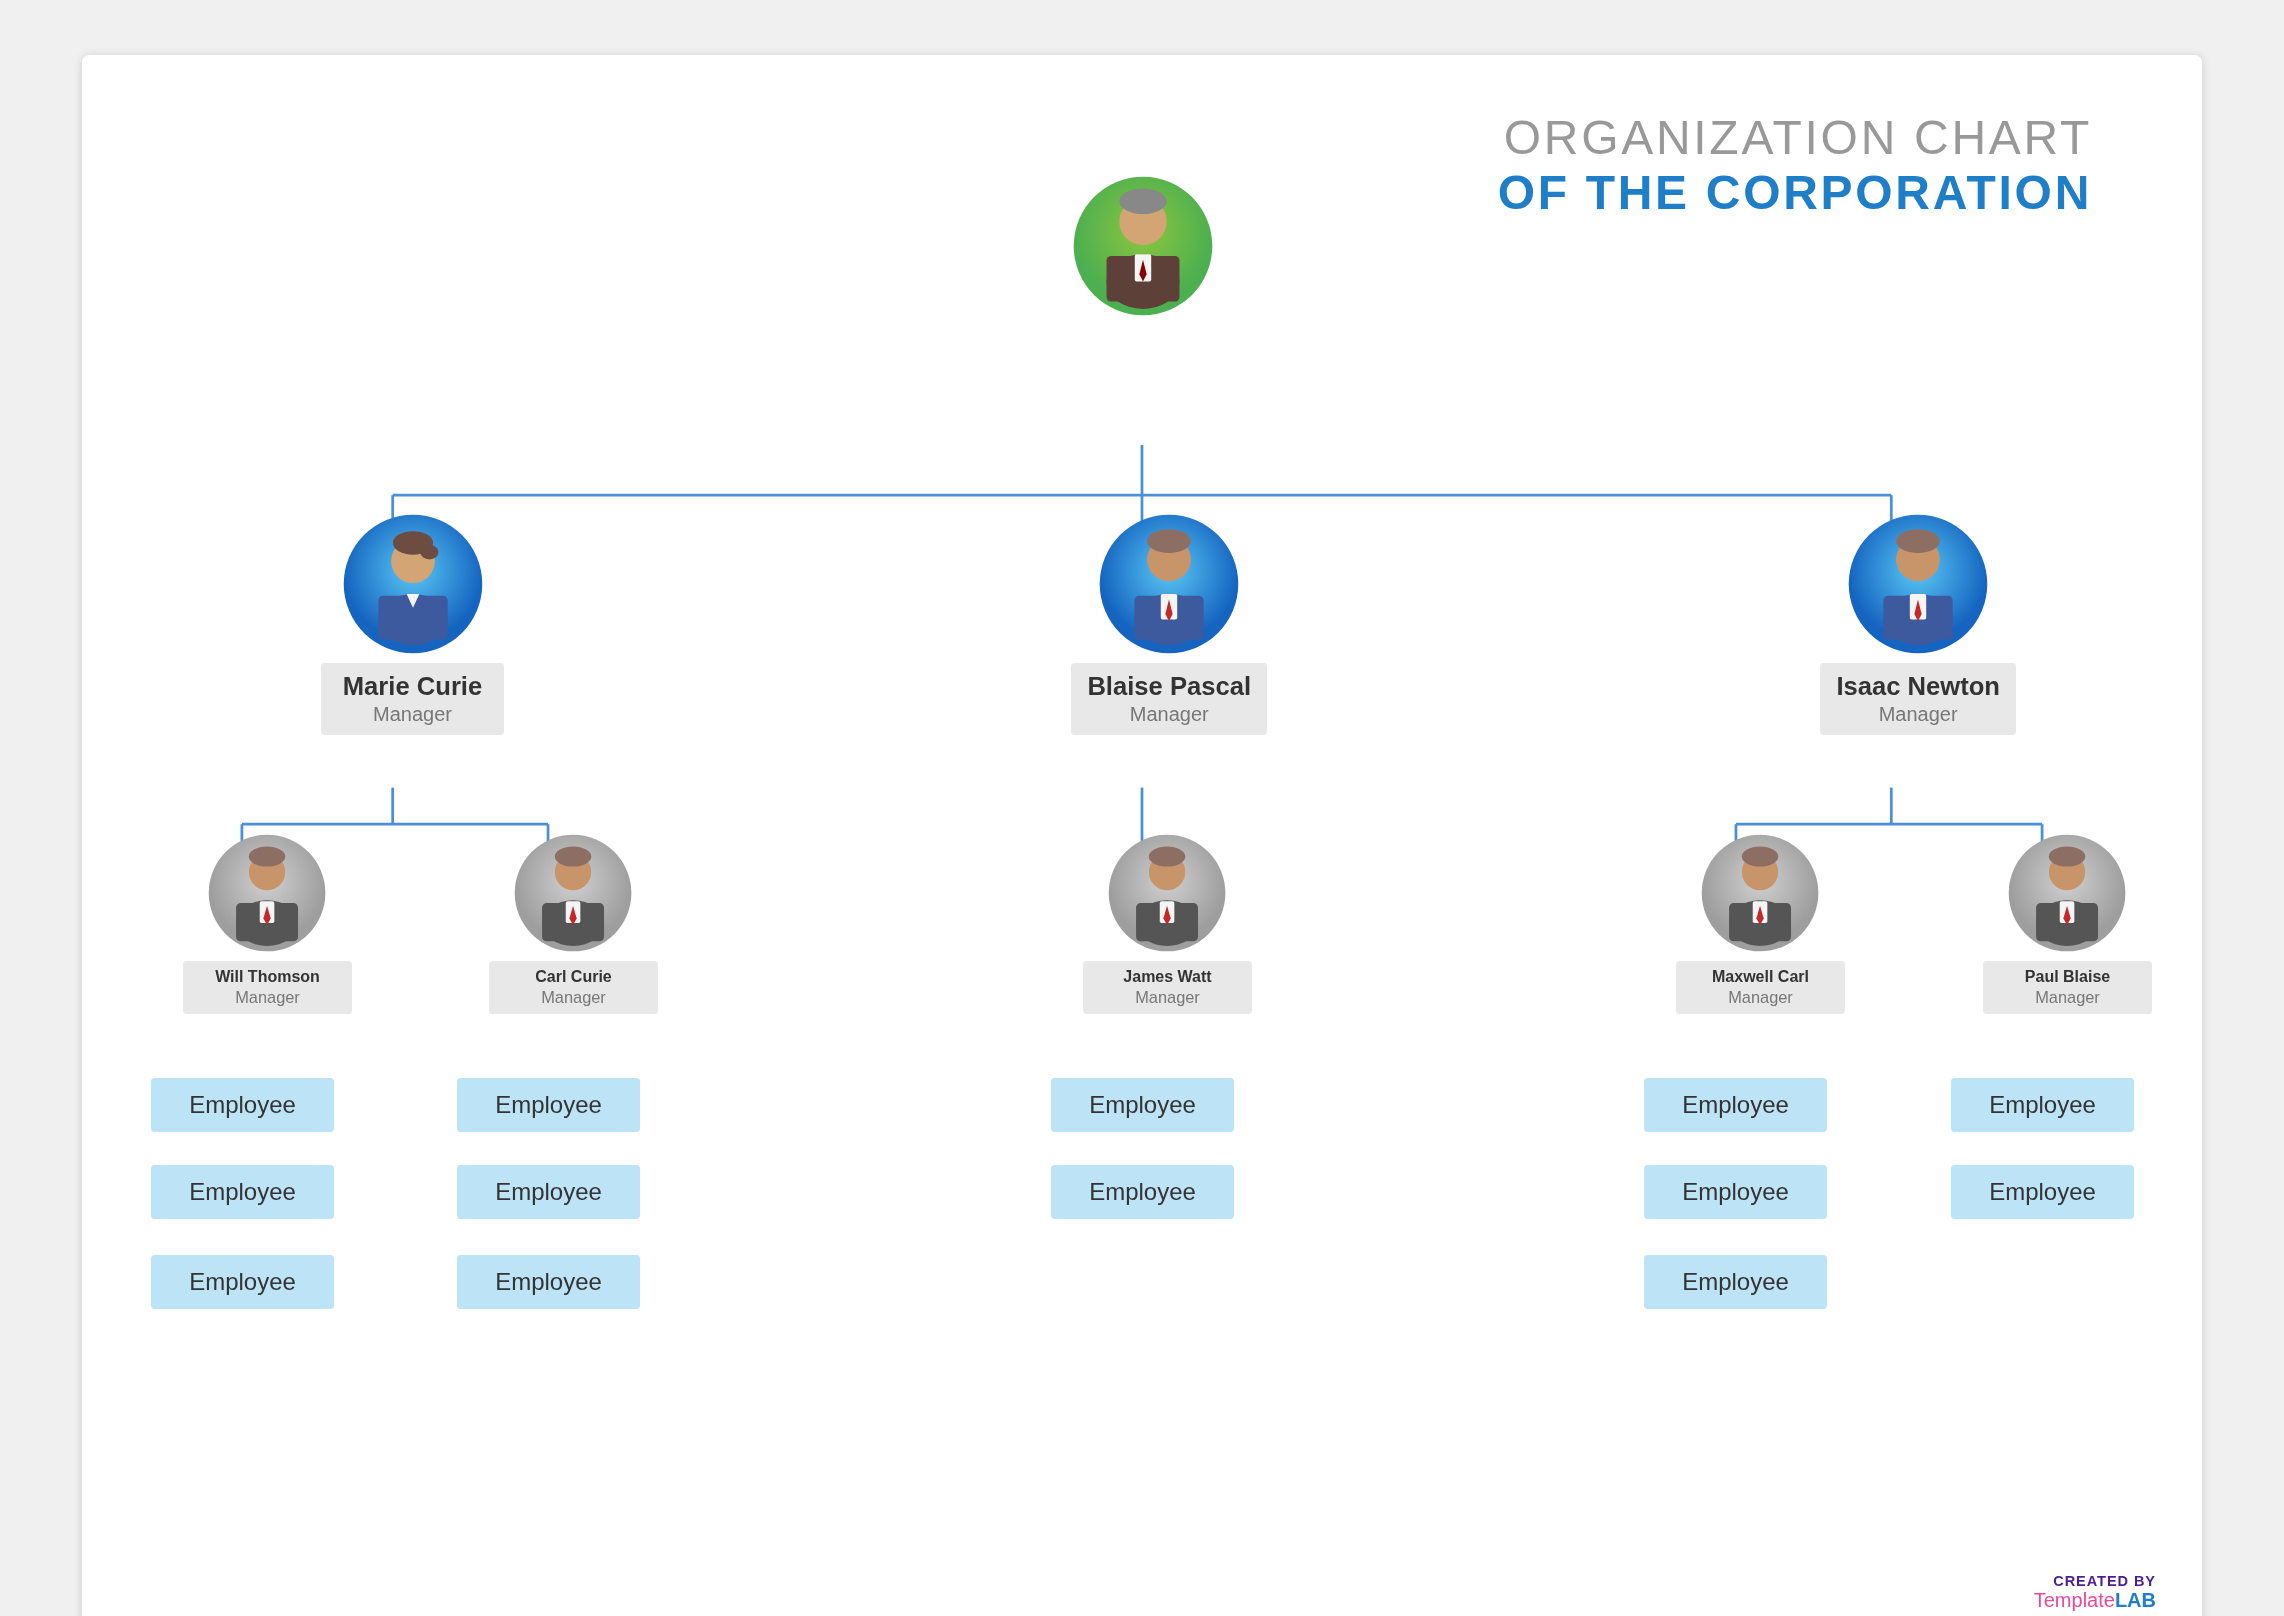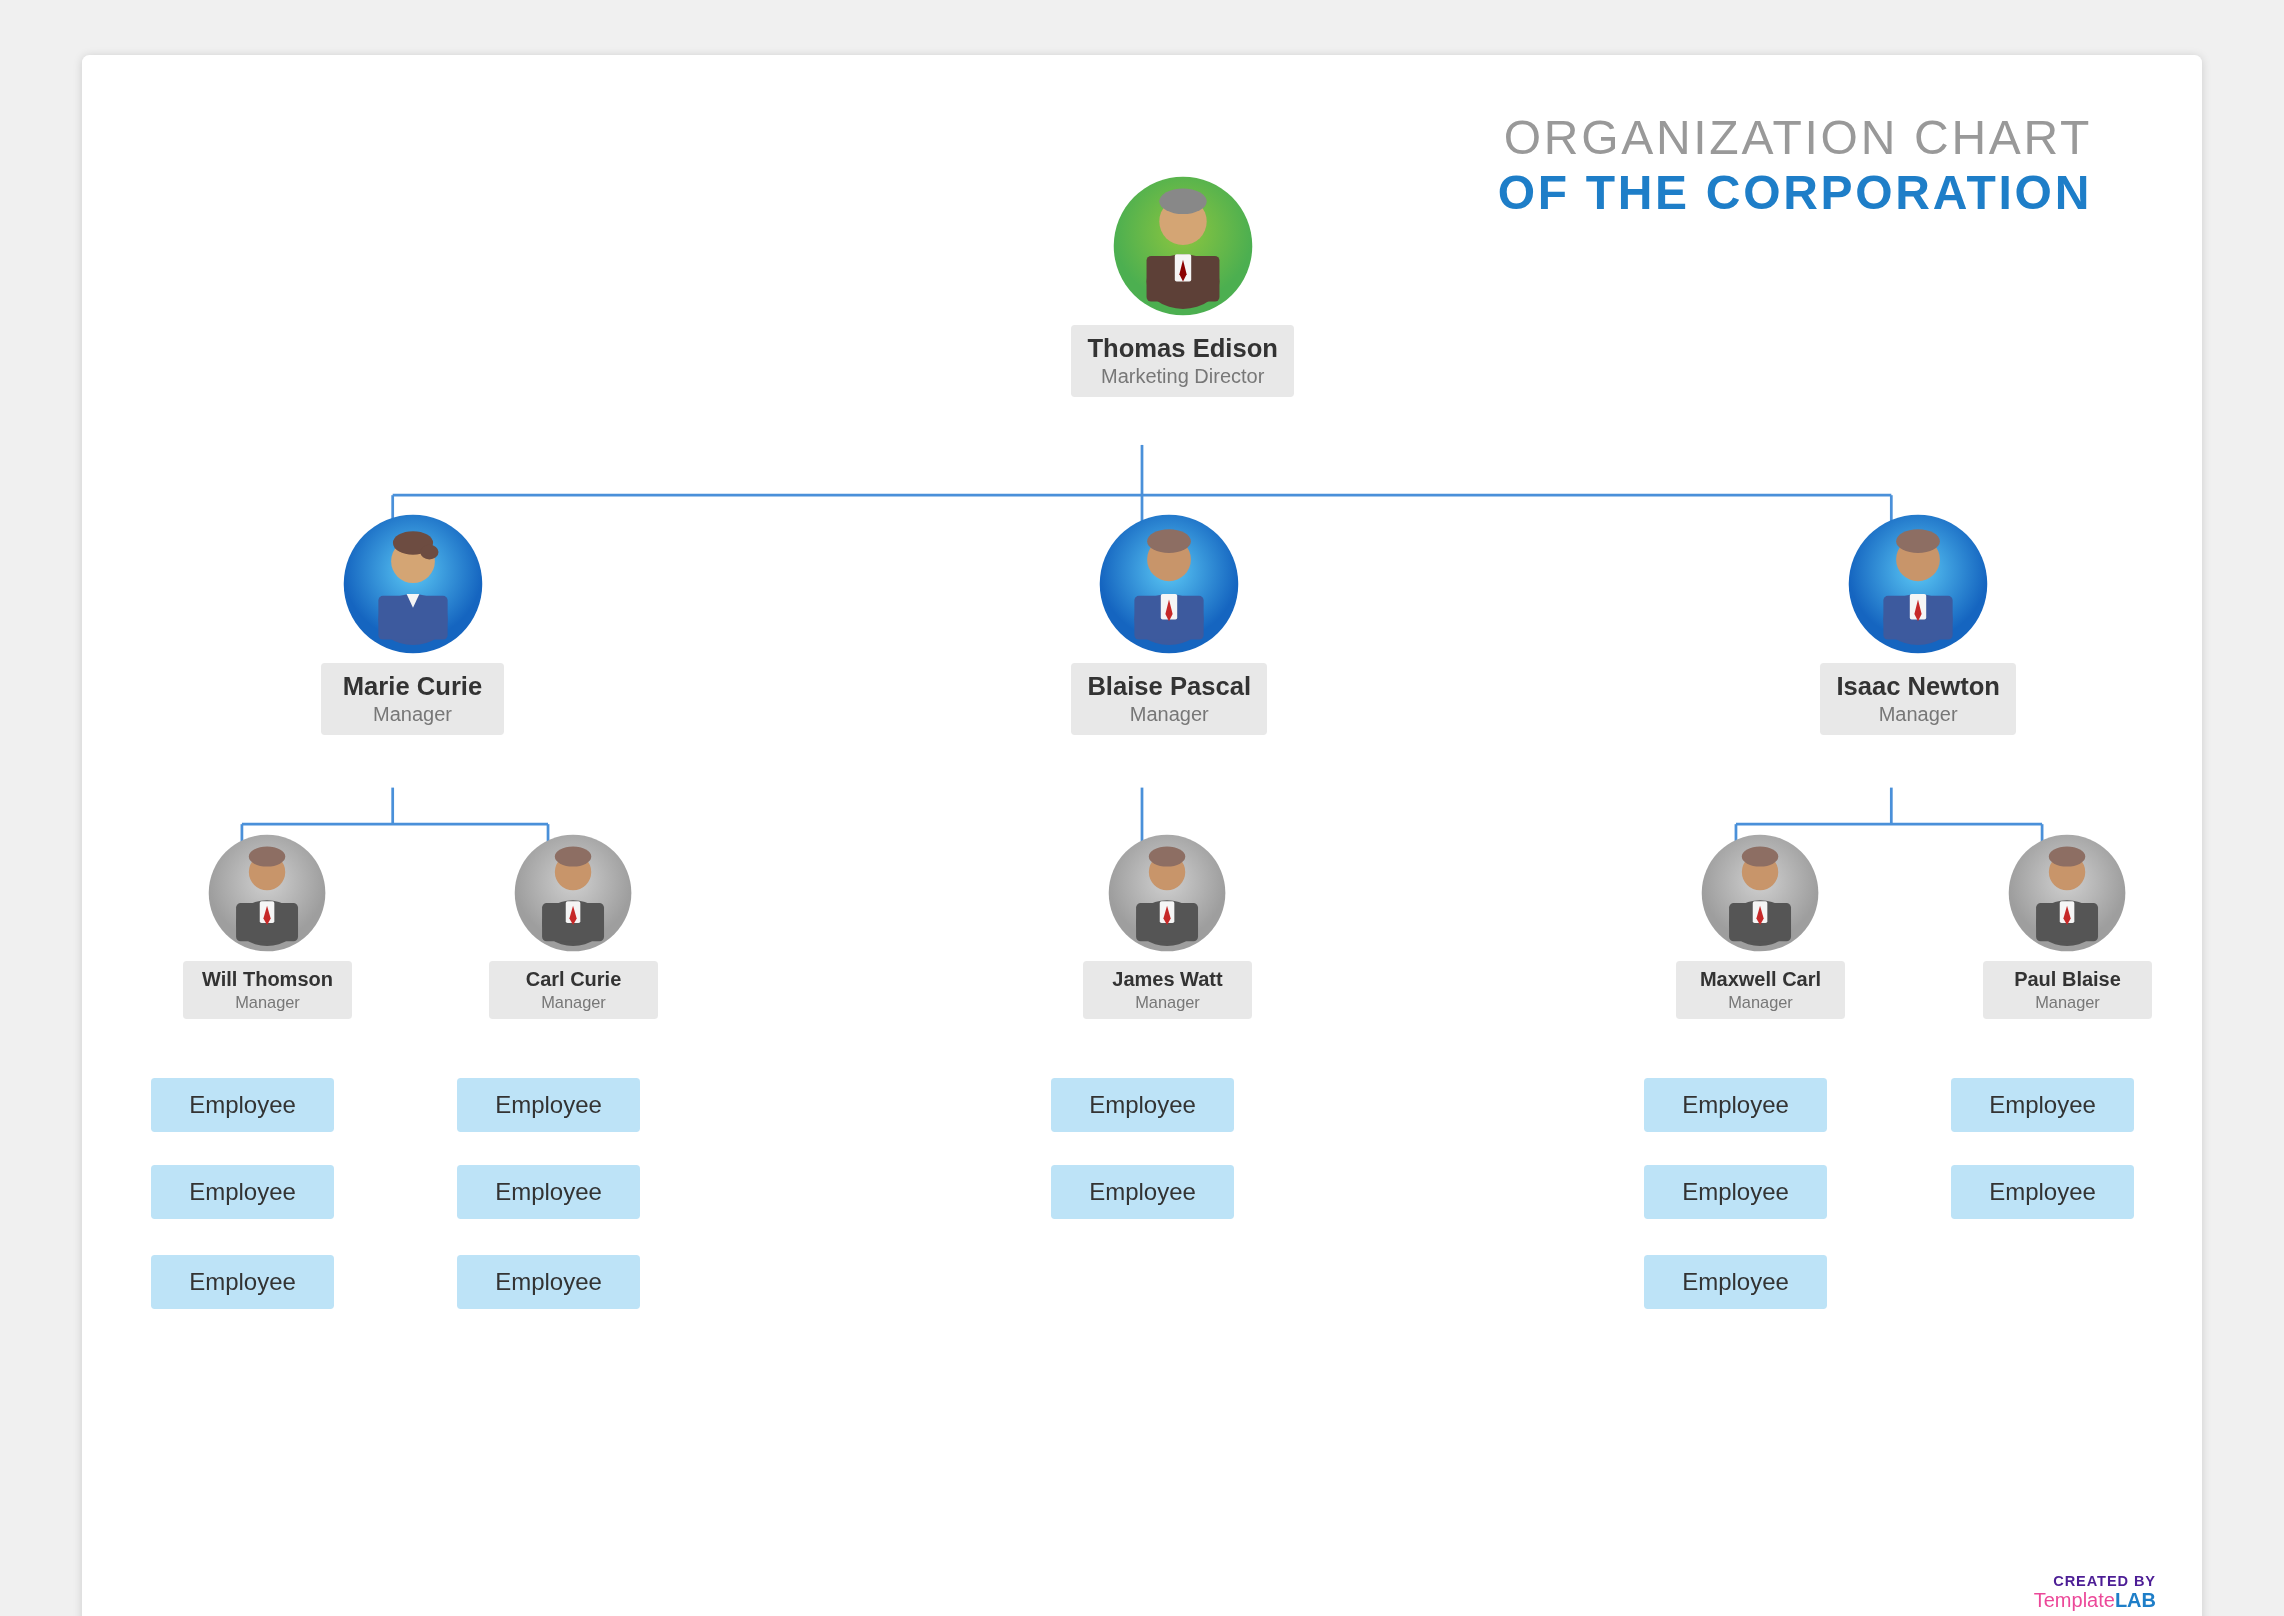--- a/index.html
+++ b/index.html
@@ -59,21 +59,21 @@
       padding: 7.3px 12.8px;
       text-align: center;
       min-width: 128px;
     }
     .person-name {
       font-size: 25.6px;
       font-weight: 600;
       color: #333;
     }
     .person-name-sm {
-      font-size: 20px;
+      font-size: 16px;
       font-weight: 600;
       color: #333;
     }
     .person-role {
       font-size: 20px;
       color: #777;
       margin-top: 1.8px;
     }
     .person-role-sm {
       font-size: 16.4px;
@@ -208,24 +208,20 @@
       <circle cx="79" cy="52" r="26" fill="#d4a574"></circle>
 
       <ellipse cx="79" cy="30" rx="26" ry="14" fill="#888"></ellipse>
 
       <ellipse cx="79" cy="118" rx="40" ry="30" fill="#5d4037"></ellipse>
       <rect x="39" y="90" width="80" height="50" rx="5" fill="#5d4037"></rect>
 
       <rect x="70" y="88" width="18" height="30" rx="2" fill="#f5f5f5"></rect>
       <polygon points="79,94 75,110 79,118 83,110" fill="#8B0000"></polygon>
     </svg>
-    <div class="name-box" style="margin-top:7.3px; min-width:192px;">
-      <div class="person-name">Thomas Edison</div>
-      <div class="person-role">Marketing Director</div>
-    </div>
   </div>
 
   <div class="node-abs" style="left:239px; top:457px;">
     <svg width="144" height="144" class="figure-svg" viewBox="0 0 158 158">
       <circle cx="79" cy="79" r="76" fill="url(#blueGrad1)"></circle>
       <defs>
         <radialGradient id="blueGrad1" cx="50%" cy="40%">
           <stop offset="0%" stop-color="#5BC8F5"></stop>
           <stop offset="100%" stop-color="#1565C0"></stop>
         </radialGradient>

